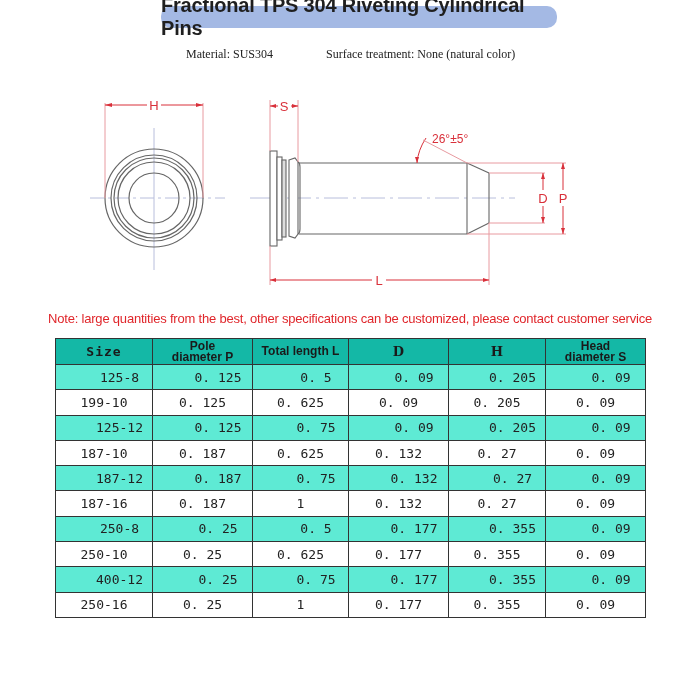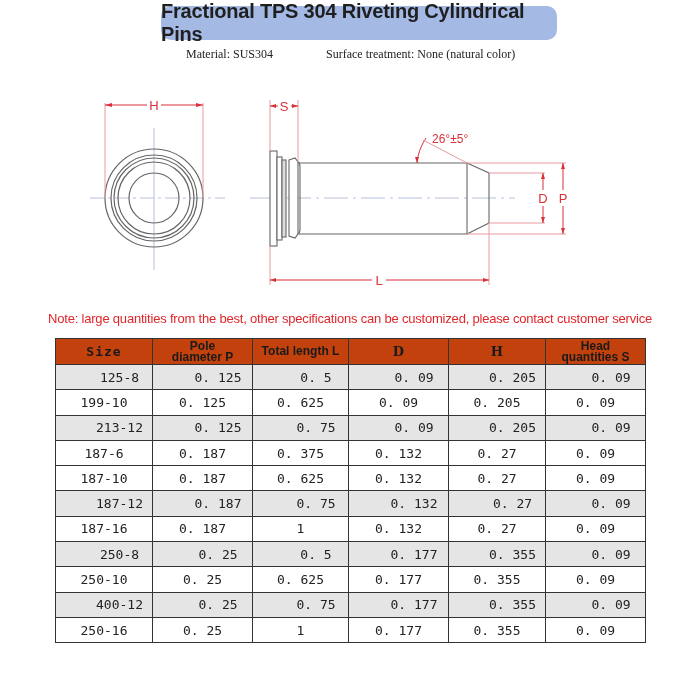--- a/index.html
+++ b/index.html
@@ -1,21 +1,21 @@
 <!DOCTYPE html>
 <html><head>
 <meta charset="utf-8">
 <style>
   html, body { margin: 0; padding: 0; }
   body {
     width: 700px; height: 700px; background: #ffffff; position: relative; overflow: hidden;
     font-family: "Liberation Sans", sans-serif; color: #222;
   }
   .title-pill {
-    position: absolute; left: 161px; top: 6px; width: 396px; height: 34px;
+    position: absolute; left: 161px; top: 6px; width: 396px; height: 22px;
     background: #a4b9e4; border-radius: 10px;
     display: flex; align-items: center; justify-content: center;
     font-family: "Liberation Sans", sans-serif; font-weight: bold; font-size: 20px; color: #1f1f1f;
     letter-spacing: -0.2px;
   }
   .meta {
     position: absolute; top: 47px; font-size: 12px; color: #222;
     font-family: Liberation Serif, serif;
   }
   .meta.material { left: 186px; }
@@ -26,29 +26,29 @@
     font-size: 13px; color: #e0262b; font-family: "Liberation Sans", sans-serif; letter-spacing: -0.2px;
   }
   table.spec {
     position: absolute; left: 55px; top: 338px; width: 590px;
     border-collapse: collapse; table-layout: fixed;
   }
   table.spec th, table.spec td {
     border: 1.5px solid #333; text-align: center; padding: 0;
   }
   table.spec th {
-    background: #c2410c; height: 25px; font-weight: bold; color: #1a1a1a;
+    background: #14b8a6; height: 25px; font-weight: bold; color: #1a1a1a;
     font-size: 12px; line-height: 11px; font-family: "Liberation Sans", sans-serif; margin-left: 23px;
   }
   table.spec th.serif { font-family: "DejaVu Serif", serif; font-size: 13px; }
   table.spec th.mono { font-family: "DejaVu Sans Mono", monospace; font-size: 13px; letter-spacing: 1px;}
   table.spec td {
     height: 24.3px; font-family: "DejaVu Sans Mono", monospace; font-size: 13px; color: #222;
   }
-  table.spec tr.alt td { background: #e5e5e5; padding-left: 31px; }
+  table.spec tr.alt td { background: #5eead4; padding-left: 31px; }
 </style>
 </head>
 <body>
 
 <div class="title-pill">Fractional TPS 304 Riveting Cylindrical Pins</div>
 <div class="meta material">Material: SUS304</div>
 <div class="meta surface">Surface treatment: None (natural color)</div>
 
 <svg class="drawing" width="700" height="220" viewBox="0 80 700 220">
 
@@ -145,21 +145,21 @@
       <th class="mono">Size</th>
       <th>
         <div>Pole</div>
         <div>diameter P</div>
       </th>
       <th>Total length L</th>
       <th class="serif">D</th>
       <th class="serif">H</th>
       <th>
         <div>Head</div>
-        <div>quantities S</div>
+        <div>diameter S</div>
       </th>
     </tr>
   </thead>
   <tbody id="spec-body">
       <tr class="alt">
         <td>125-8</td>
         <td>0. 125</td>
         <td>0. 5</td>
         <td>0. 09</td>
         <td>0. 205</td>
@@ -167,33 +167,25 @@
       </tr>
       <tr>
         <td>199-10</td>
         <td>0. 125</td>
         <td>0. 625</td>
         <td>0. 09</td>
         <td>0. 205</td>
         <td>0. 09</td>
       </tr>
       <tr class="alt">
-        <td>213-12</td>
+        <td>125-12</td>
         <td>0. 125</td>
         <td>0. 75</td>
         <td>0. 09</td>
         <td>0. 205</td>
-        <td>0. 09</td>
-      </tr>
-      <tr>
-        <td>187-6</td>
-        <td>0. 187</td>
-        <td>0. 375</td>
-        <td>0. 132</td>
-        <td>0. 27</td>
         <td>0. 09</td>
       </tr>
       <tr>
         <td>187-10</td>
         <td>0. 187</td>
         <td>0. 625</td>
         <td>0. 132</td>
         <td>0. 27</td>
         <td>0. 09</td>
       </tr>

